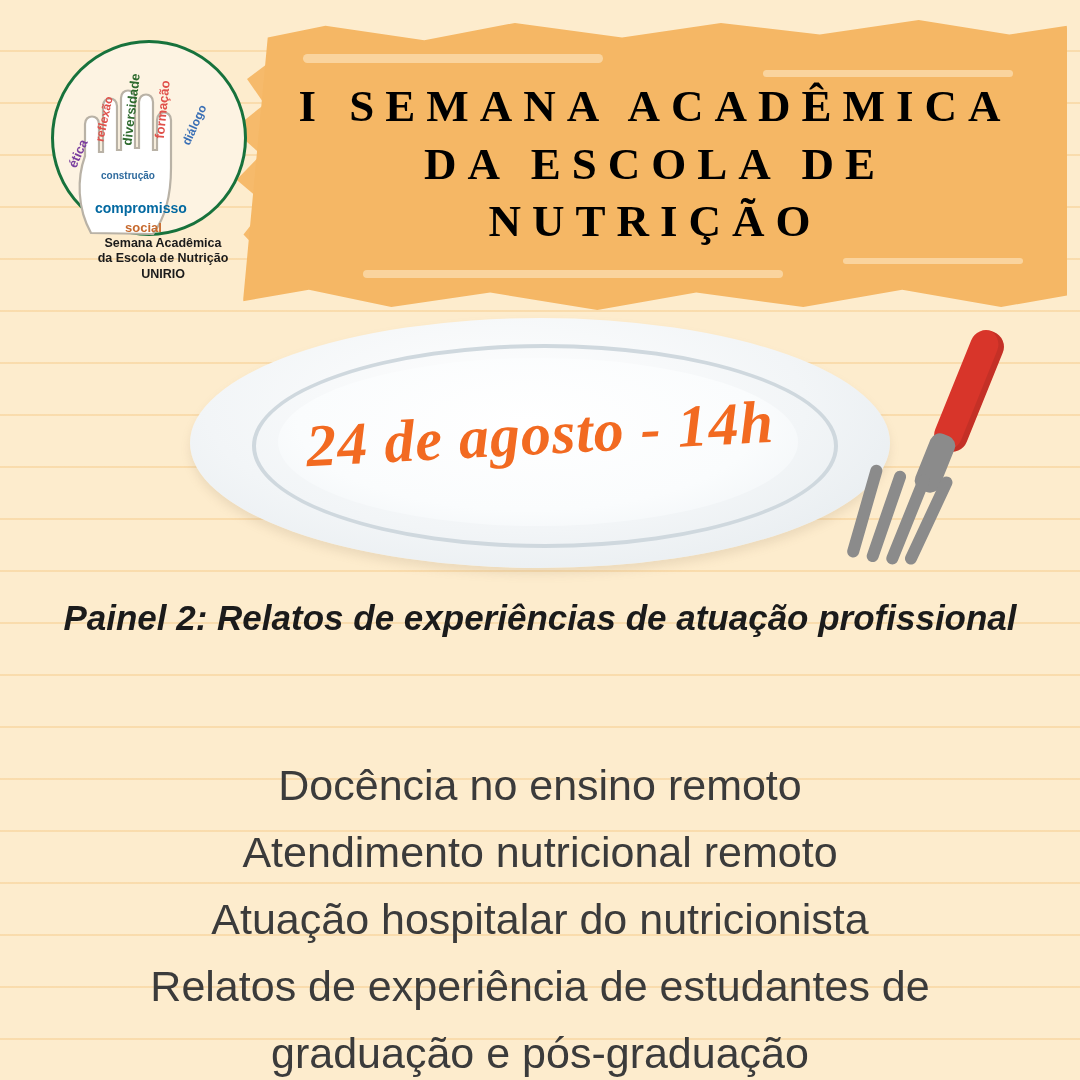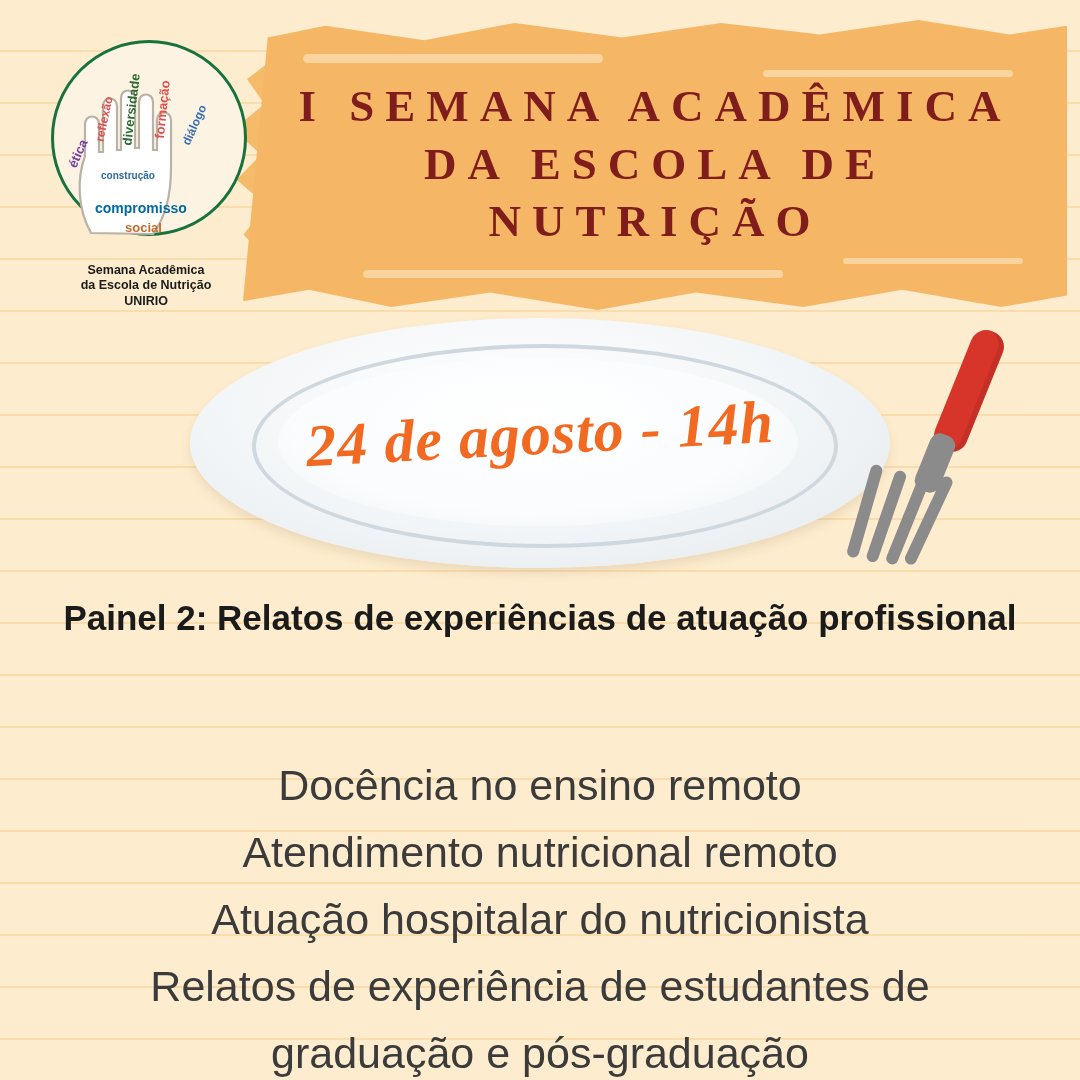--- a/index.html
+++ b/index.html
@@ -77,21 +77,21 @@
   .s4 { left: 600px; top: 238px; width: 180px; height: 6px; }
 
   .header-title {
     position: absolute;
     left: 243px;
     top: 78px;
     width: 824px;
     text-align: center;
     font-family: "Liberation Serif", serif;
     font-weight: bold;
-    color: #7f1d1d;
+    color: #000000;
     font-size: 45px;
     letter-spacing: 11px;
     line-height: 1.28;
   }
 
   
   .logo {
     position: absolute;
     left: 33px;
     top: 28px;
@@ -122,29 +122,28 @@
   .w-reflexao { left: 48px; top: 84px; font-size: 12px; color: #e0514b; transform: rotate(-78deg); }
   .w-diversidade { left: 62px; top: 74px; font-size: 13px; color: #2f6b2f; transform: rotate(-83deg); }
   .w-formacao { left: 100px; top: 74px; font-size: 13px; color: #e0514b; transform: rotate(-84deg); }
   .w-dialogo { left: 140px; top: 90px; font-size: 12px; color: #3a6fb5; transform: rotate(-66deg); }
   .w-construcao { left: 68px; top: 142px; font-size: 10px; color: #2f6b9e; }
   .w-compromisso { left: 62px; top: 172px; font-size: 14px; color: #0369a1; }
   .w-social { left: 92px; top: 192px; font-size: 13px; color: #c76a2e; }
 
   .logo-caption {
     position: absolute;
-    left: 0;
+    left: 17px;
     top: 208px;
     width: 226px;
     text-align: center;
     font-size: 12.5px;
     font-weight: bold;
     color: #1b1b1b;
     line-height: 1.22;
-    margin-top: 27px;
   }
 
   
   .plate-wrap {
     position: absolute;
     left: 190px;
     top: 318px;
     width: 700px;
     height: 260px;
   }
@@ -234,20 +233,21 @@
   .panel-title {
     position: absolute;
     left: 20px;
     top: 592px;
     width: 1040px;
     text-align: center;
     font-size: 35px;
     font-weight: bold;
     color: #1b1b1b;
     line-height: 1.5;
+    font-style: italic;
   }
   .topics {
     position: absolute;
     left: 40px;
     top: 752px;
     width: 1000px;
     text-align: center;
     font-size: 43px;
     color: #3b3b3b;
     line-height: 1.56;

